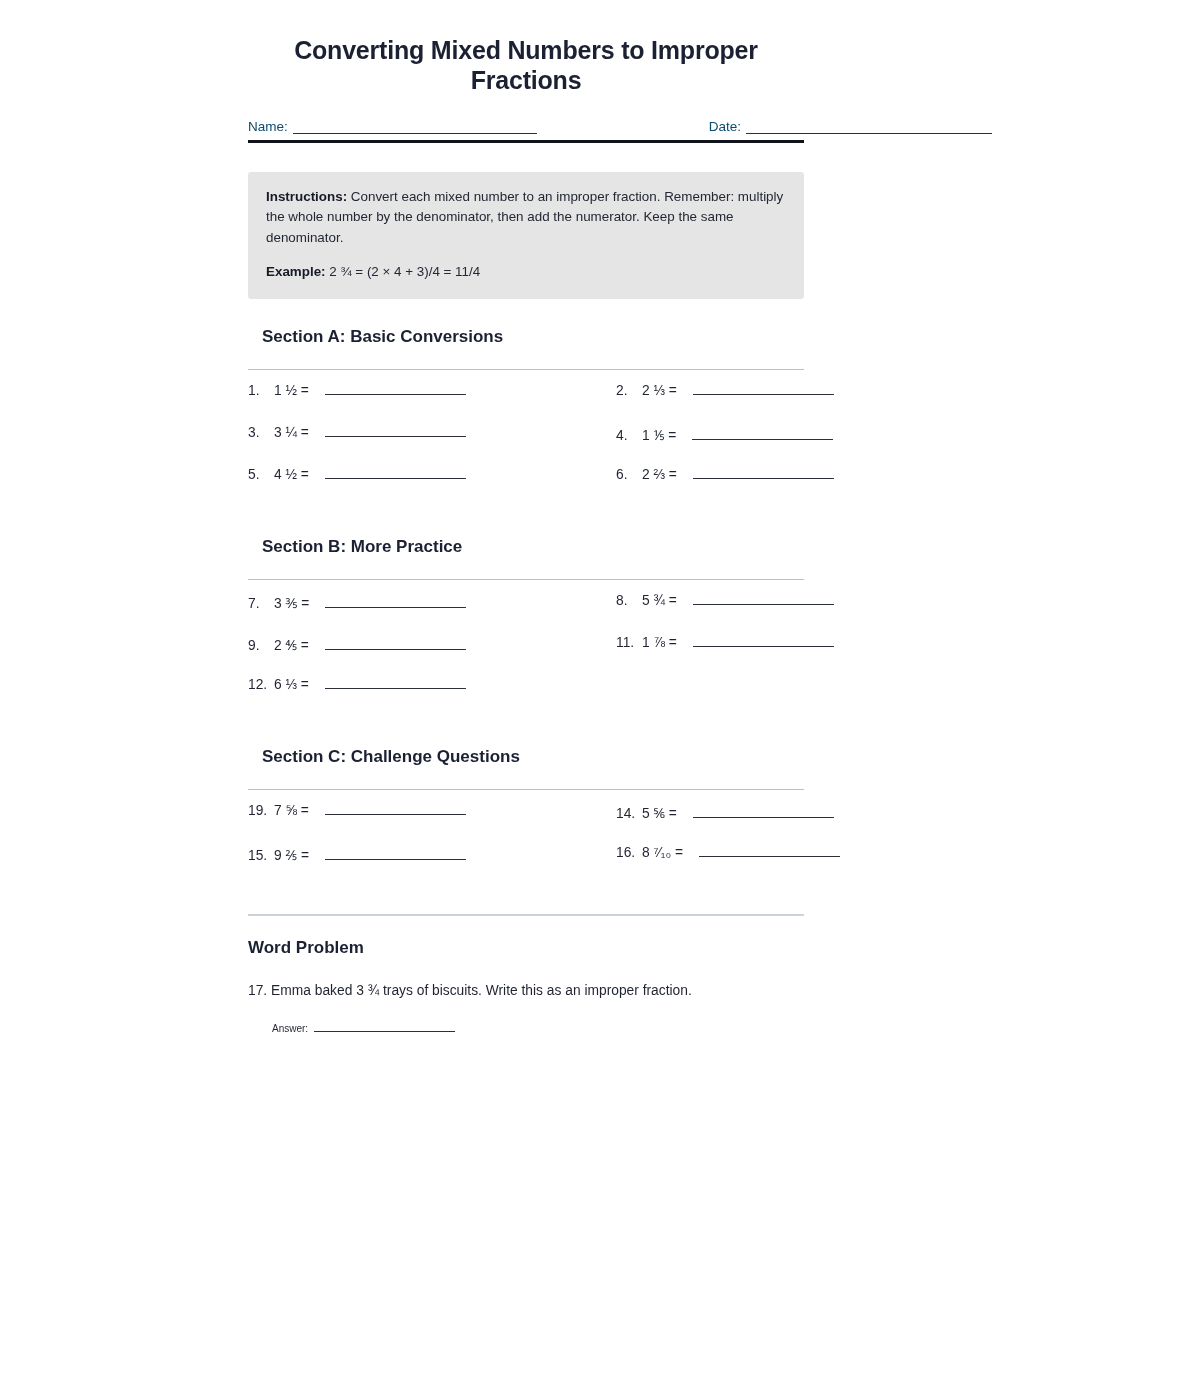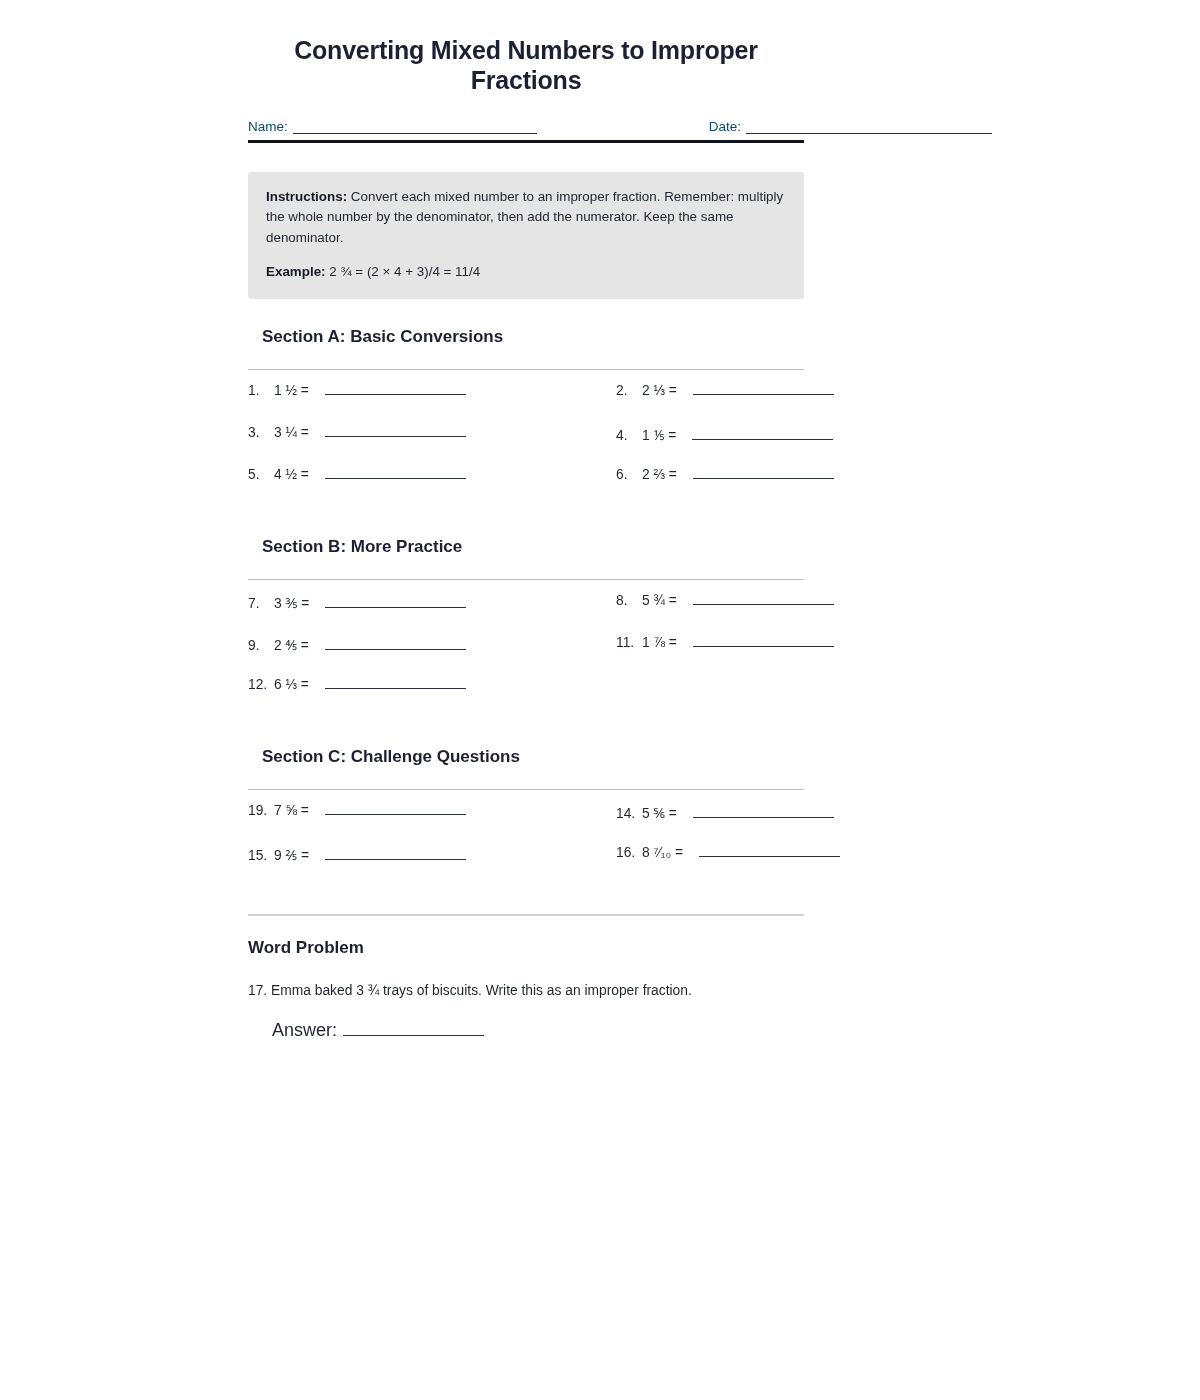--- a/index.html
+++ b/index.html
@@ -144,21 +144,21 @@
     margin: 0 0 0 0;
   }
   .word-text {
     font-size: 13.8px;
     color: #1f2430;
     margin: 23px 0 0 0;
     line-height: 1.4;
   }
   .answer-row {
     margin: 20px 0 0 24px;
-    font-size: 18px;
+    font-size: 10px;
     display: flex;
     align-items: baseline;
     white-space: nowrap;
   }
   .answer-line {
     display: inline-block;
     border-bottom: 1px solid #2a2f3a;
     width: 141px;
     height: 11px;
     margin-left: 6px;

